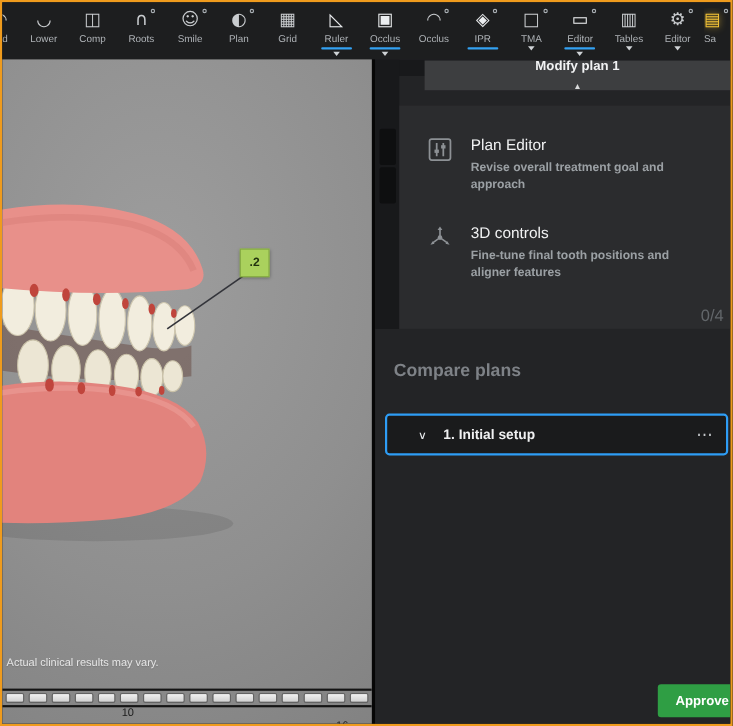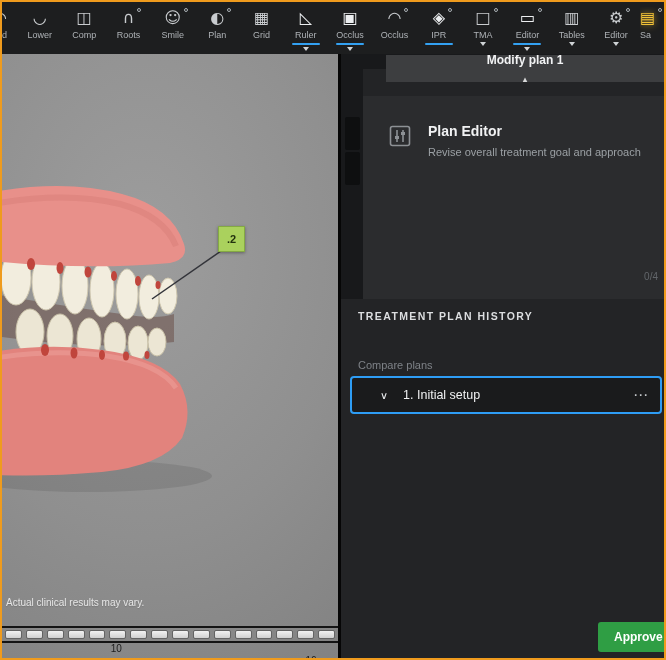--- a/index.html
+++ b/index.html
@@ -52,32 +52,32 @@
   .stack-block { position:absolute; left:4px; width:15px; height:33px; background:#0e0f10; border-radius:2px; }
   .sb1 { top:63px; } .sb2 { top:98px; }
   .modify-header { position:absolute; left:45px; right:0; top:1px; height:27px; background:#3d3e40;
                    display:flex; align-items:center; justify-content:center; gap:7px; cursor:pointer;flex-direction:column; }
   .modify-label { font-size:12px; font-weight:bold; color:#f2f3f4; }
   .modify-caret { font-family:"DejaVu Sans",sans-serif; font-size:9px; color:#d9dadb; }
   .overlay { position:absolute; left:22px; right:0; top:42px; height:203px; background:#2b2c2e;
              padding:27px 18px 0 24px; }
   .opt-row { display:flex; gap:15px; margin-bottom:26px; cursor:pointer; }
   .opt-icon { width:26px; flex:0 0 auto; display:flex; justify-content:center; padding-top:2px; }
-  .opt-title { font-size:14px; font-weight:bold; color:#f1f2f3; margin-bottom:6px; }
-  .opt-desc { font-size:11px; color:#9ba0a4; line-height:1.45; max-width:252px; }
-  .overlay-counter { position:absolute; right:6px; bottom:17px; font-size:10px; color:#62666a; }
+  .opt-title { font-size:14px; font-weight:normal; color:#f1f2f3; margin-bottom:6px; }
+  .opt-desc { font-size:11px; color:#9ba0a4; line-height:1.45; max-width:252px;font-weight:bold; }
+  .overlay-counter { position:absolute; right:6px; bottom:3px; font-size:15px; color:#62666a; }
   .history-heading { position:absolute; left:17px; top:256px; font-size:10.5px; font-weight:bold;
                      letter-spacing:1.4px; color:#dcdee0; }
-  .compare-label { position:absolute; left:17px; top:305px; font-size:11px; color:#7e8287; cursor:pointer; }
+  .compare-label { position:absolute; left:17px; top:275px; font-size:16px; color:#7e8287; cursor:pointer;font-weight:bold; }
   .plan-card { position:absolute; left:9px; right:2px; top:322px; height:38px; background:#1a1b1c;
                border:2px solid #2e9df5; border-radius:4px; display:flex; align-items:center;
                padding:0 12px; cursor:pointer; }
   .plan-chevron { font-family:"DejaVu Sans",sans-serif; font-size:11px; color:#eceff1;
                   margin-left:16px; transform:scaleY(.9); }
-  .plan-title { font-size:12.5px; font-weight:normal; color:#f0f1f2; margin-left:15px; }
+  .plan-title { font-size:12.5px; font-weight:bold; color:#f0f1f2; margin-left:15px; }
   .plan-menu { font-family:"DejaVu Sans",sans-serif; margin-left:auto; color:#c3c6c9; font-size:15px; }
   .approve-btn { position:absolute; left:257px; top:568px; background:#2f9e44; color:#fff; font-size:12px;
                  font-weight:bold; border:none; border-radius:3px; padding:8px 16px; white-space:nowrap;
                  cursor:pointer; font-family:inherit; }
 </style>
 </head>
 <body>
 
 <div class="window">
 
@@ -264,25 +264,45 @@
               <rect x="6" y="11" width="4" height="3" fill="#8d9195"></rect>
               <rect x="12" y="7" width="4" height="3" fill="#8d9195"></rect>
             </svg>
           </span>
           <div class="opt-text">
             <div class="opt-title">Plan Editor</div>
             <div class="opt-desc">Revise overall treatment goal and approach</div>
           </div>
         </div>
 
+        <div class="opt-row">
+          <span class="opt-icon">
+            <svg width="22" height="22" viewBox="0 0 22 22">
+              <g stroke="#8d9195" stroke-width="1.5" fill="none">
+                <line x1="11" y1="11" x2="11" y2="3"></line>
+                <line x1="11" y1="11" x2="4" y2="16"></line>
+                <line x1="11" y1="11" x2="18" y2="16"></line>
+              </g>
+              <g fill="#8d9195">
+                <path d="M11 1 L13.2 4.2 L8.8 4.2 Z"></path>
+                <path d="M2.3 17.6 L6 16.6 L4.4 14.4 Z"></path>
+                <path d="M19.7 17.6 L16 16.6 L17.6 14.4 Z"></path>
+                <circle cx="11" cy="11" r="2.1"></circle>
+              </g>
+            </svg>
+          </span>
+          <div class="opt-text">
+            <div class="opt-title">3D controls</div>
+            <div class="opt-desc">Fine-tune final tooth positions and aligner features</div>
+          </div>
+        </div>
 
         <span class="overlay-counter">0/4</span>
       </div>
 
-      <div class="history-heading">TREATMENT PLAN HISTORY</div>
 
       <div class="compare-label">Compare plans</div>
 
       <div class="plan-card">
         <span class="plan-chevron">∨</span>
         <span class="plan-title">1. Initial setup</span>
         <span class="plan-menu">⋯</span>
       </div>
 
       <button class="approve-btn">Approve plan</button>

